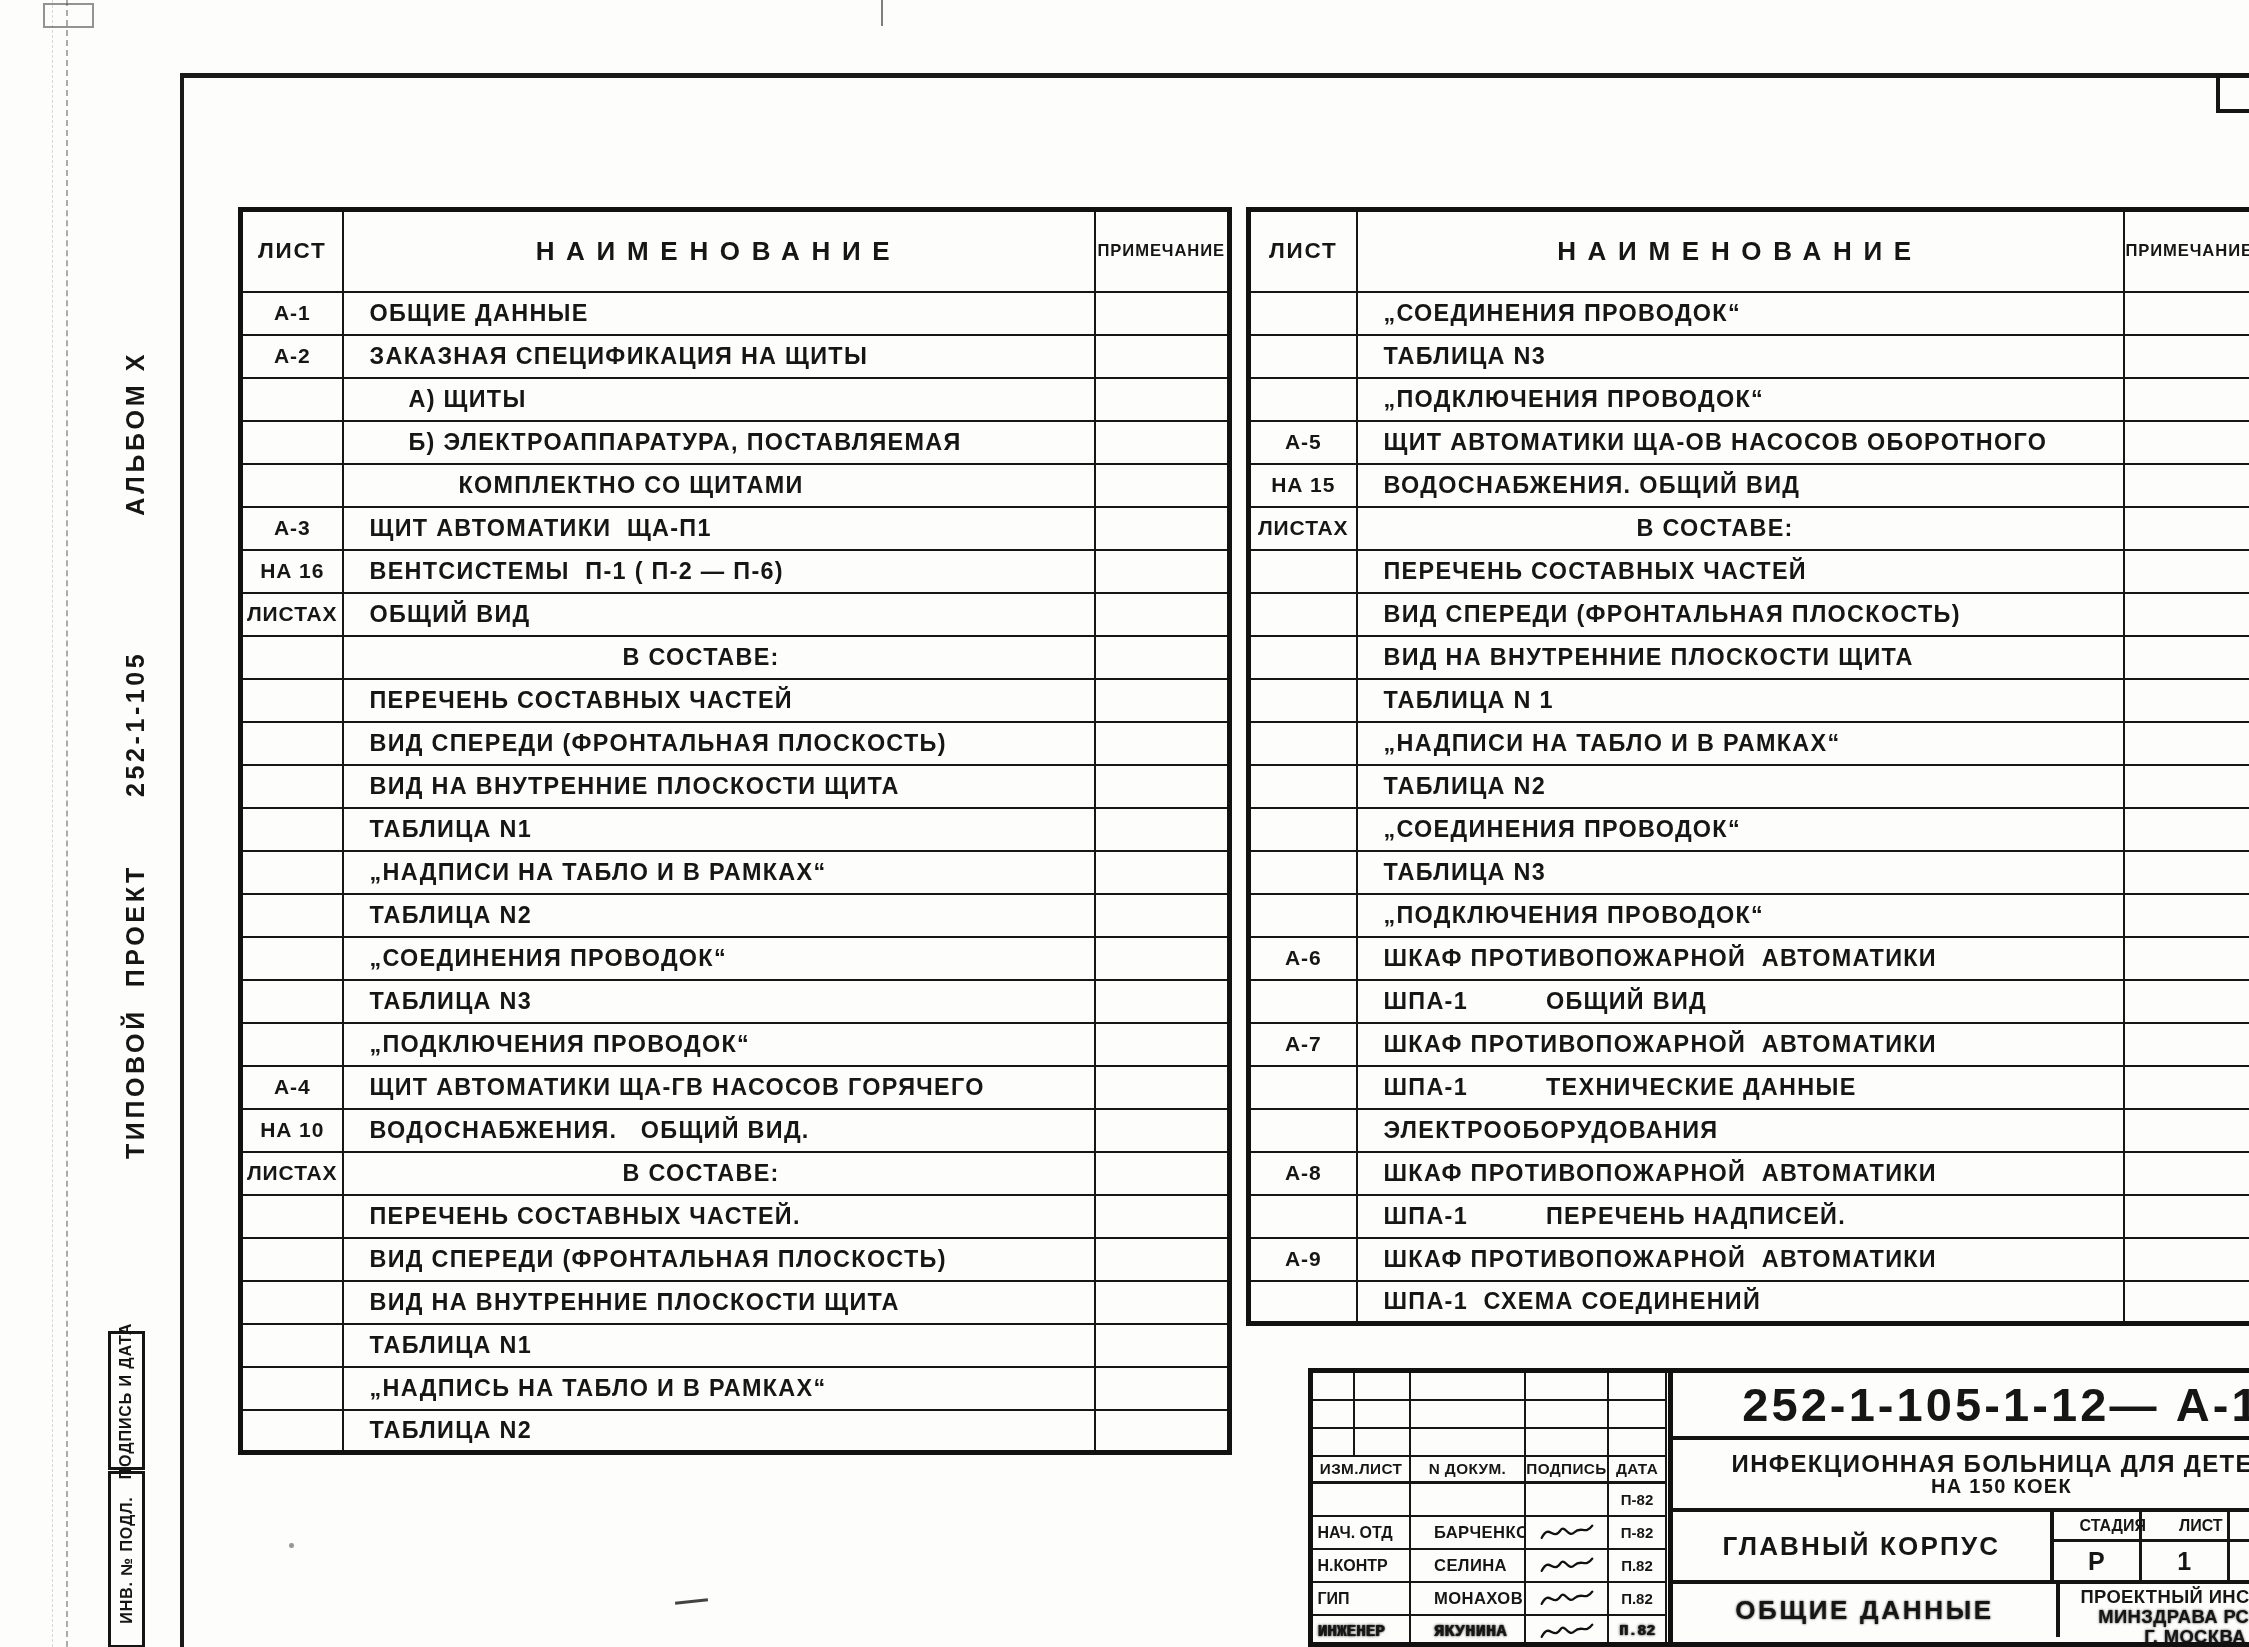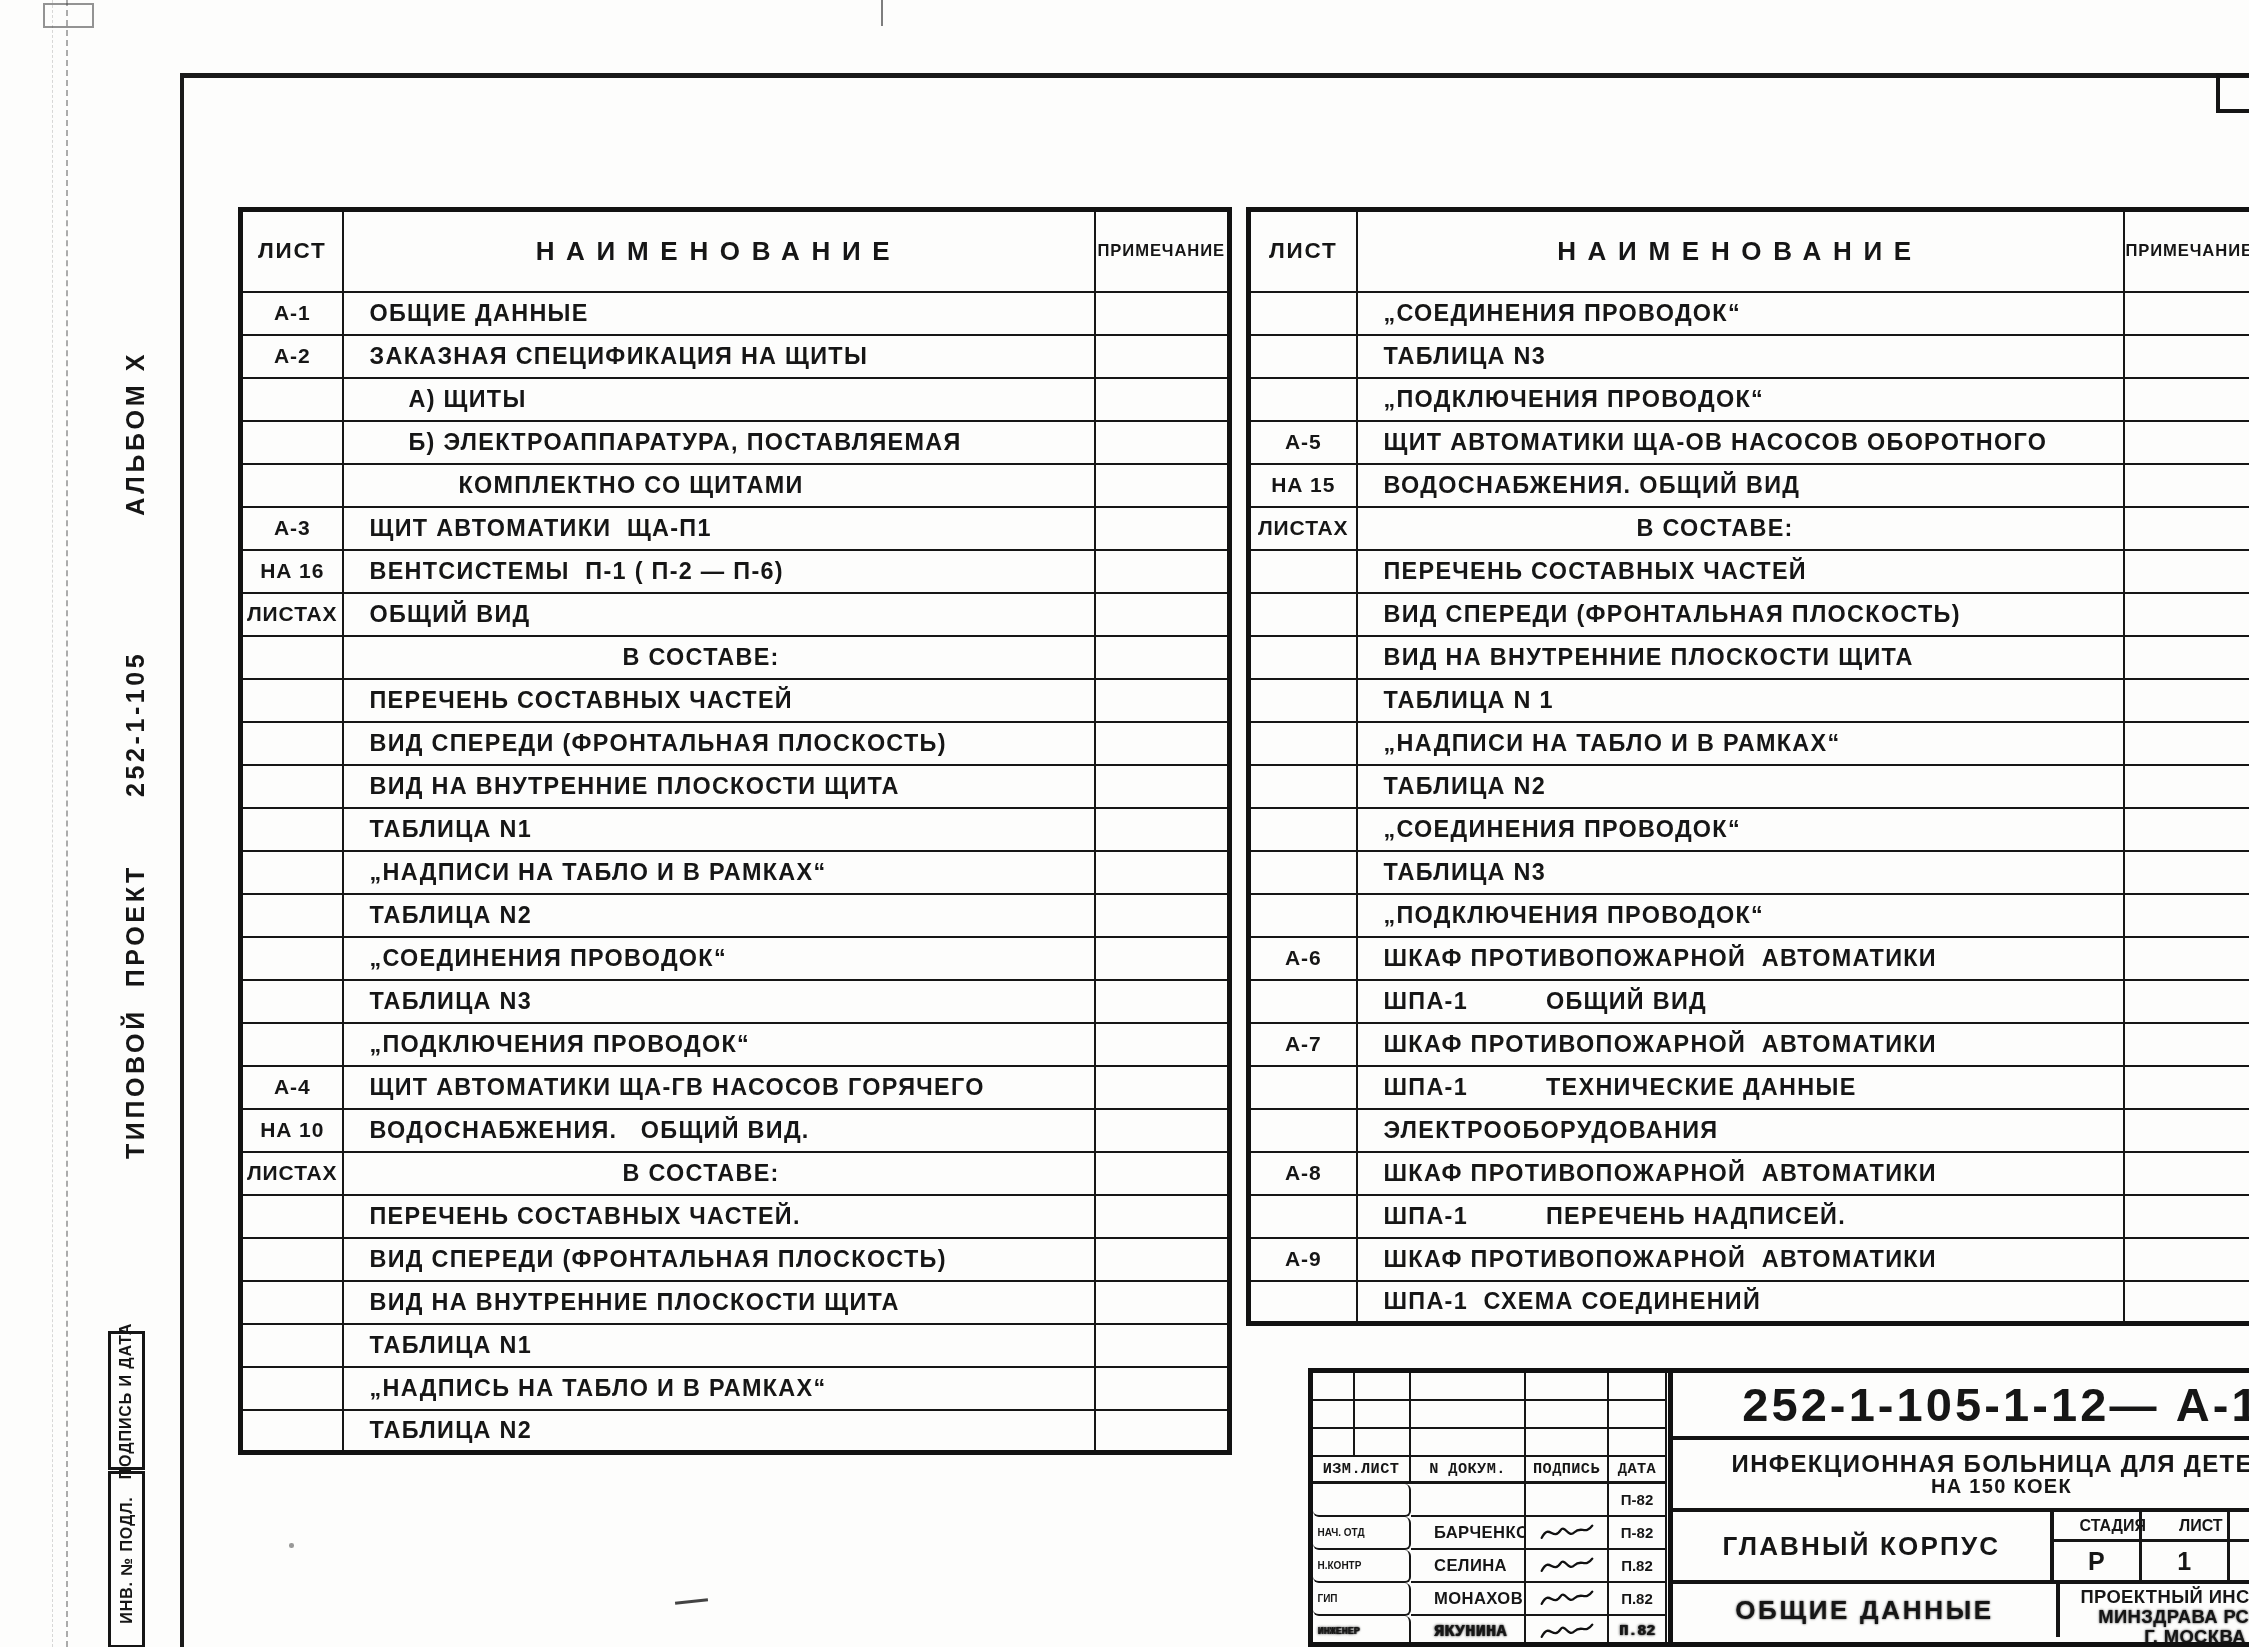--- a/index.html
+++ b/index.html
@@ -61,26 +61,26 @@
   
   .stamp{left:1308px;top:1368px;width:1028px;height:279px;border:5.4px solid #111;
          box-sizing:border-box;overflow:hidden;background:#fdfdfc;}
   .st-left{position:absolute;left:0;top:0;width:355px;height:269px;}
   .revgrid{position:absolute;left:0;top:0;width:355px;height:84px;display:grid;
            grid-template-columns:42px 56px 115px 83px 58px;grid-auto-rows:28px;}
   .revgrid div{border-right:2.7px solid #161616;border-bottom:2.7px solid #161616;box-sizing:border-box;}
   .revhead{position:absolute;left:0;top:84px;width:355px;height:27px;display:grid;
            grid-template-columns:98px 115px 83px 58px;}
   .revhead div{border-right:2.7px solid #161616;border-bottom:3.1px solid #161616;box-sizing:border-box;
-               display:flex;align-items:center;justify-content:center;font-size:15.3px;letter-spacing:0.4px;font-family:Liberation Mono, monospace;}
+               display:flex;align-items:center;justify-content:center;font-size:15.3px;letter-spacing:0.4px;}
   .sigrows{position:absolute;left:0;top:111px;width:355px;}
   .sig-row{display:grid;grid-template-columns:98px 115px 83px 58px;height:33px;}
   .sig-row div{border-right:2.7px solid #161616;border-bottom:2.7px solid #161616;box-sizing:border-box;
                display:flex;align-items:center;overflow:hidden;}
-  .sig-role{padding-left:4.5px;font-size:10px;letter-spacing:0;border-radius:6px;}
+  .sig-role{padding-left:4.5px;font-size:16px;letter-spacing:0;}
   .sig-name{padding-left:23px;font-size:16.6px;letter-spacing:0.4px;}
   .sig-sign{justify-content:center;}
   .sig-sign svg{width:76px;height:23.4px;overflow:visible;}
   .sig-date{justify-content:center;font-size:15px;}
   .smudged{text-shadow:0 0 2.7px rgba(10,10,10,.95),0.9px 0.4px 0.9px rgba(0,0,0,.8);font-family:Liberation Mono, monospace;}
 
   .st-right{position:absolute;left:355px;top:0;width:662px;height:269px;border-left:5.4px solid #111;box-sizing:border-box;}
   .st-doc{height:67px;border-bottom:4.5px solid #141414;box-sizing:border-box;display:flex;
           align-items:center;justify-content:center;font-size:47px;letter-spacing:3.1px;white-space:nowrap;}
   .st-project{height:72px;border-bottom:4.5px solid #141414;box-sizing:border-box;display:flex;

